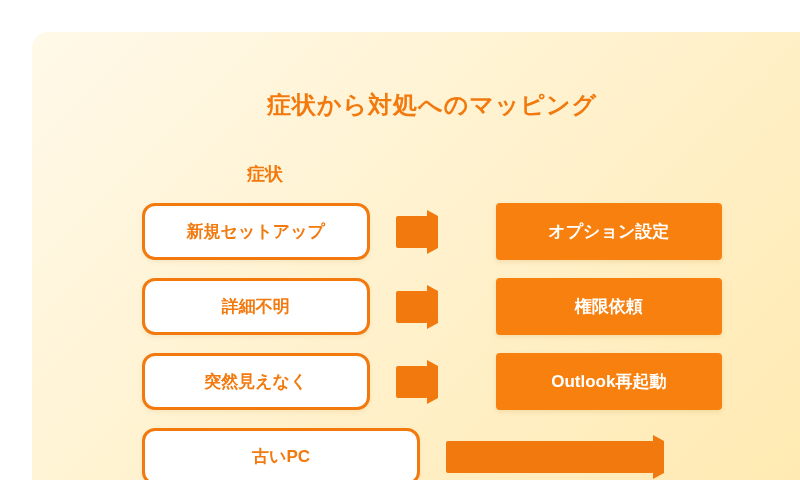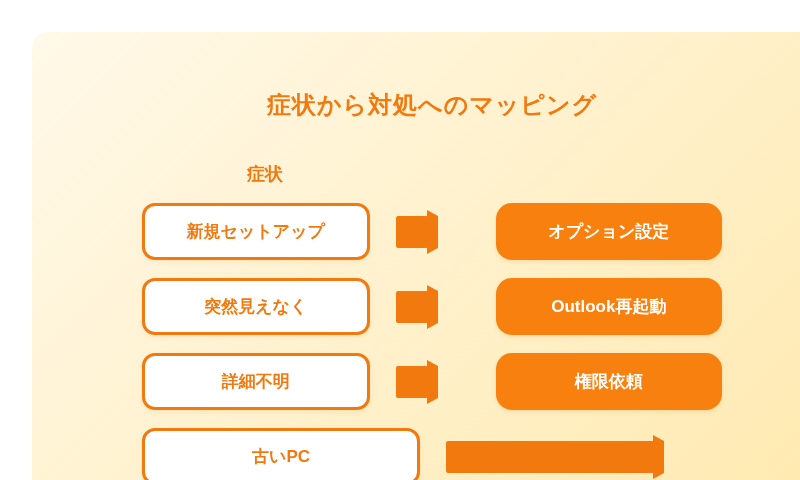--- a/index.html
+++ b/index.html
@@ -71,21 +71,21 @@
   }
   .box.symptom {
     background: #FFFFFF;
     border: 3px solid var(--accent);
     color: var(--accent);
     box-shadow: 0 2px 4px rgba(180, 120, 20, 0.10);
   }
   .box.action {
     background: var(--box-fill);
     color: var(--box-text-light);
-    border-radius: 16px;
+    border-radius: 4px;
     box-shadow: 0 2px 4px rgba(180, 120, 20, 0.15);
   }
   .arrow {
     flex: 1;
     display: flex;
     align-items: center;
     margin: 0 10px;
   }
   .arrow-line {
     flex: 1;
@@ -118,35 +118,35 @@
     <div class="row">
       <div class="box symptom">新規セットアップ</div>
       <div class="arrow">
         <div class="arrow-line"></div>
         <div class="arrow-head"></div>
       </div>
       <div class="box action">オプション設定</div>
     </div>
 
     <div class="row">
+      <div class="box symptom">詳細不明</div>
+      <div class="arrow">
+        <div class="arrow-line"></div>
+        <div class="arrow-head"></div>
+      </div>
+      <div class="box action">権限依頼</div>
+    </div>
+
+    <div class="row">
       <div class="box symptom">突然見えなく</div>
       <div class="arrow">
         <div class="arrow-line"></div>
         <div class="arrow-head"></div>
       </div>
       <div class="box action">Outlook再起動</div>
-    </div>
-
-    <div class="row">
-      <div class="box symptom">詳細不明</div>
-      <div class="arrow">
-        <div class="arrow-line"></div>
-        <div class="arrow-head"></div>
-      </div>
-      <div class="box action">権限依頼</div>
     </div>
 
     <div class="row">
       <div class="box symptom">古いPC</div>
       <div class="arrow">
         <div class="arrow-line"></div>
         <div class="arrow-head"></div>
       </div>
     </div>
 

